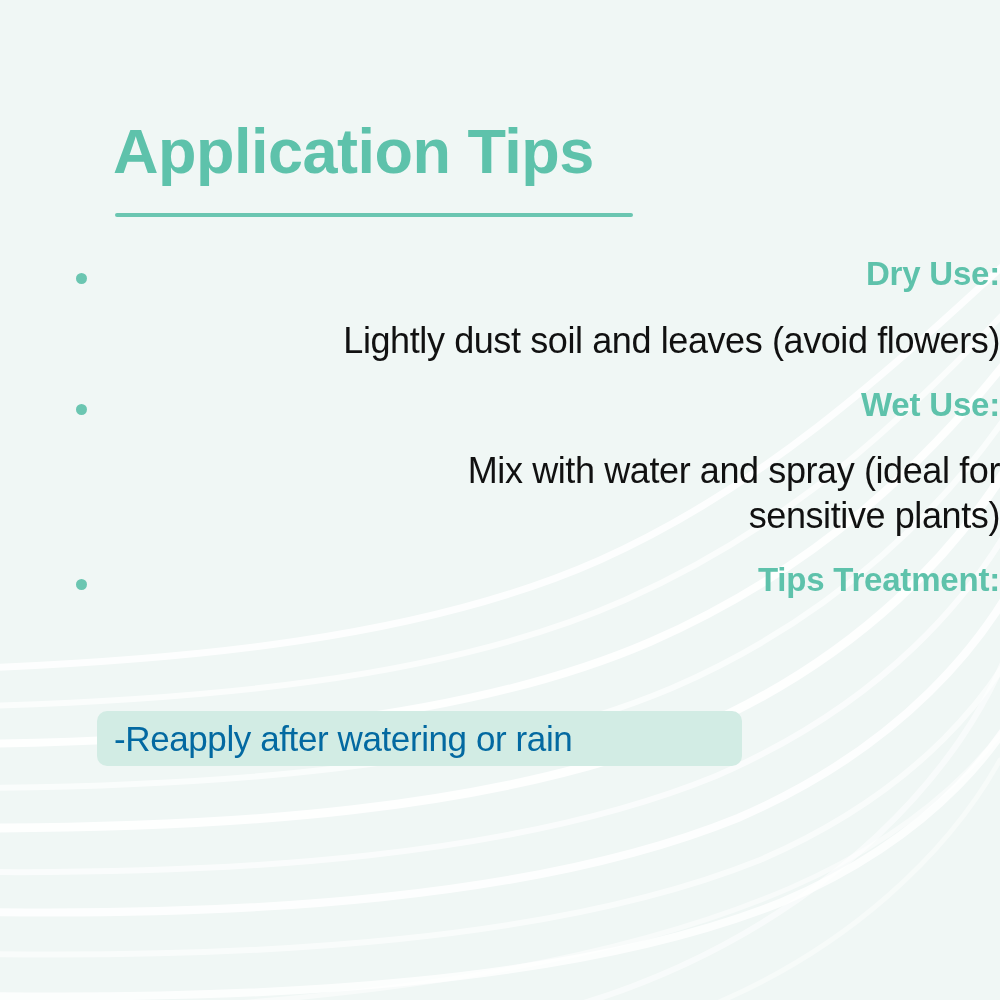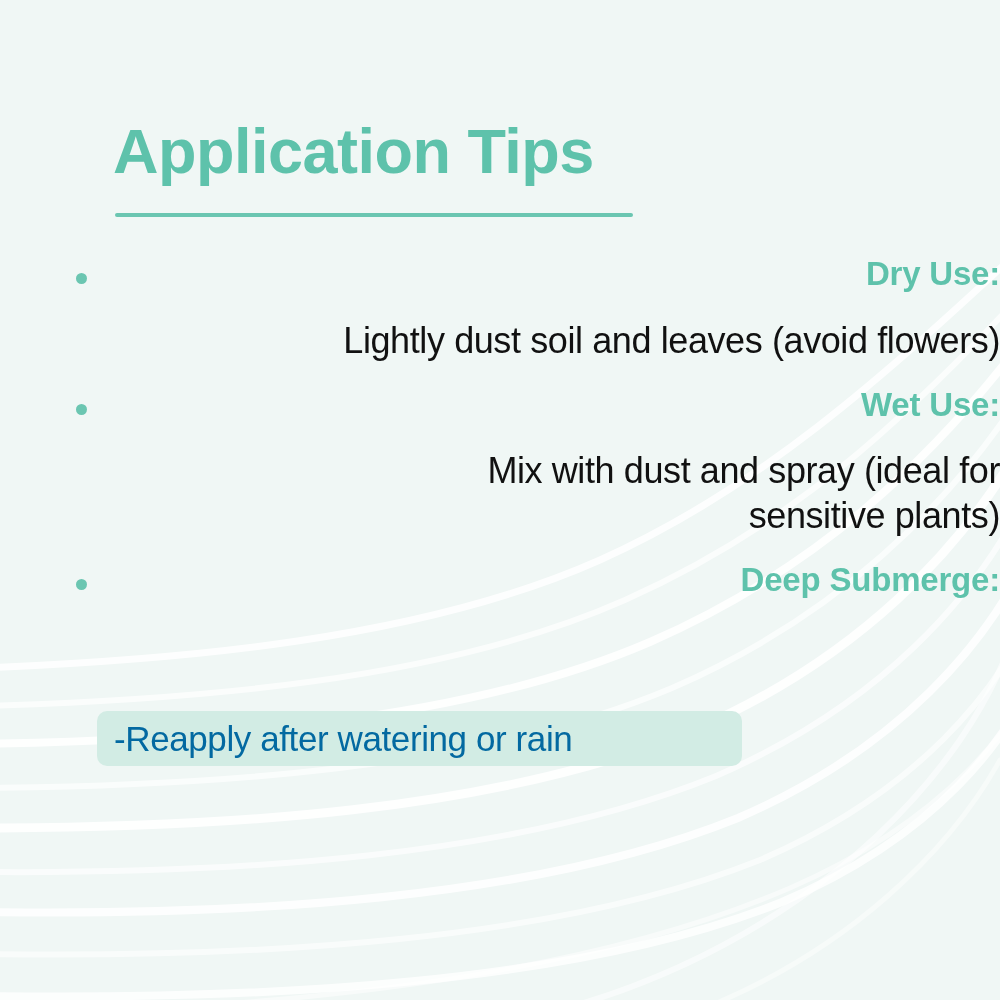--- a/index.html
+++ b/index.html
@@ -167,27 +167,27 @@
 
       <div class="tip">
         <span class="tip-bullet"></span>
         <span class="tip-label">Dry Use:</span>
         <span class="tip-body">Lightly dust soil and leaves (avoid flowers)</span>
       </div>
 
       <div class="tip">
         <span class="tip-bullet"></span>
         <span class="tip-label">Wet Use:</span>
-        <span class="tip-body">Mix with dust and spray (ideal for
+        <span class="tip-body">Mix with water and spray (ideal for
 sensitive plants)</span>
       </div>
 
       <div class="tip">
         <span class="tip-bullet"></span>
-        <span class="tip-label">Deep Submerge:</span>
+        <span class="tip-label">Tips Treatment:</span>
       </div>
 
     </div>
 
     <div class="note"></div>
     <div class="note-text">-Reapply after watering or rain</div>
 
   </div>
 </div>
 

